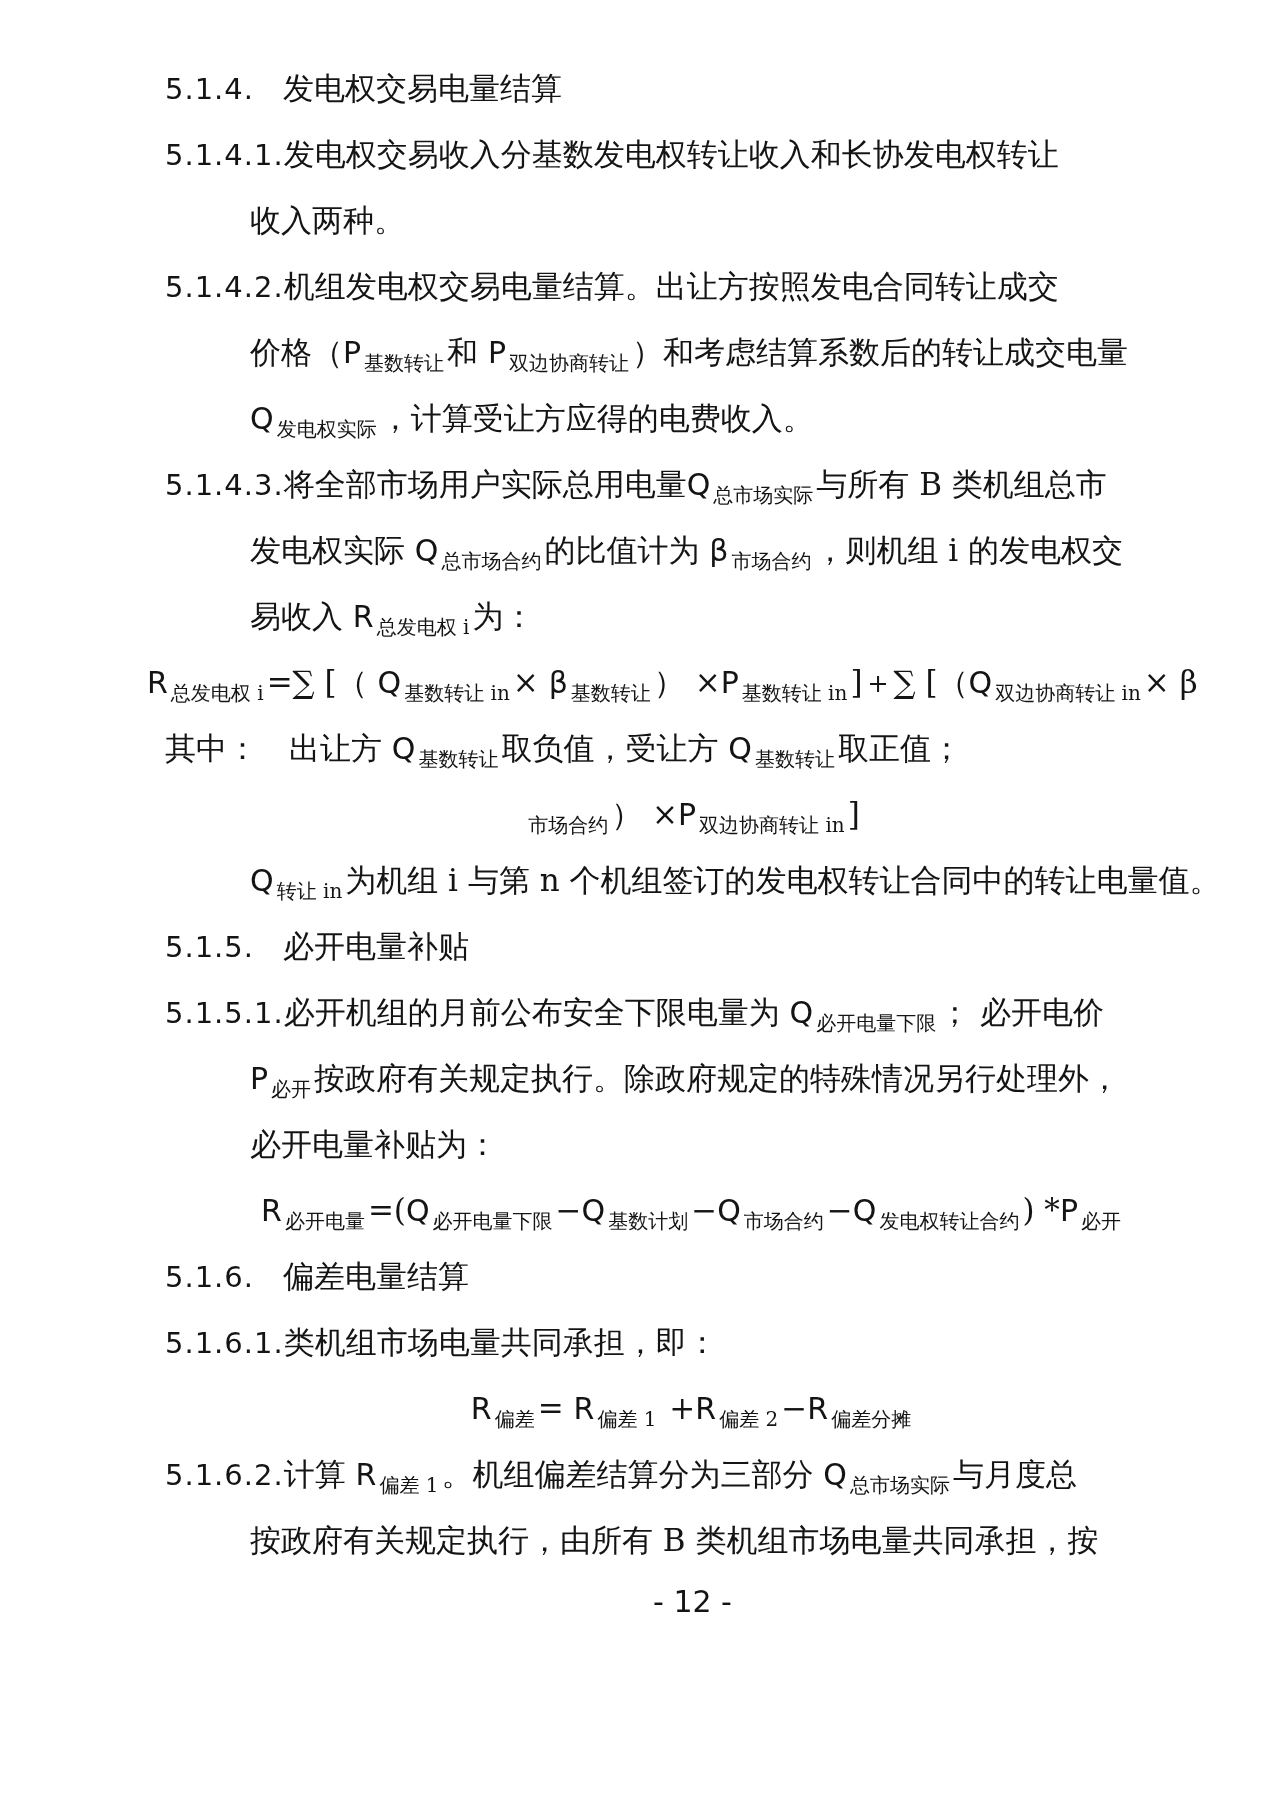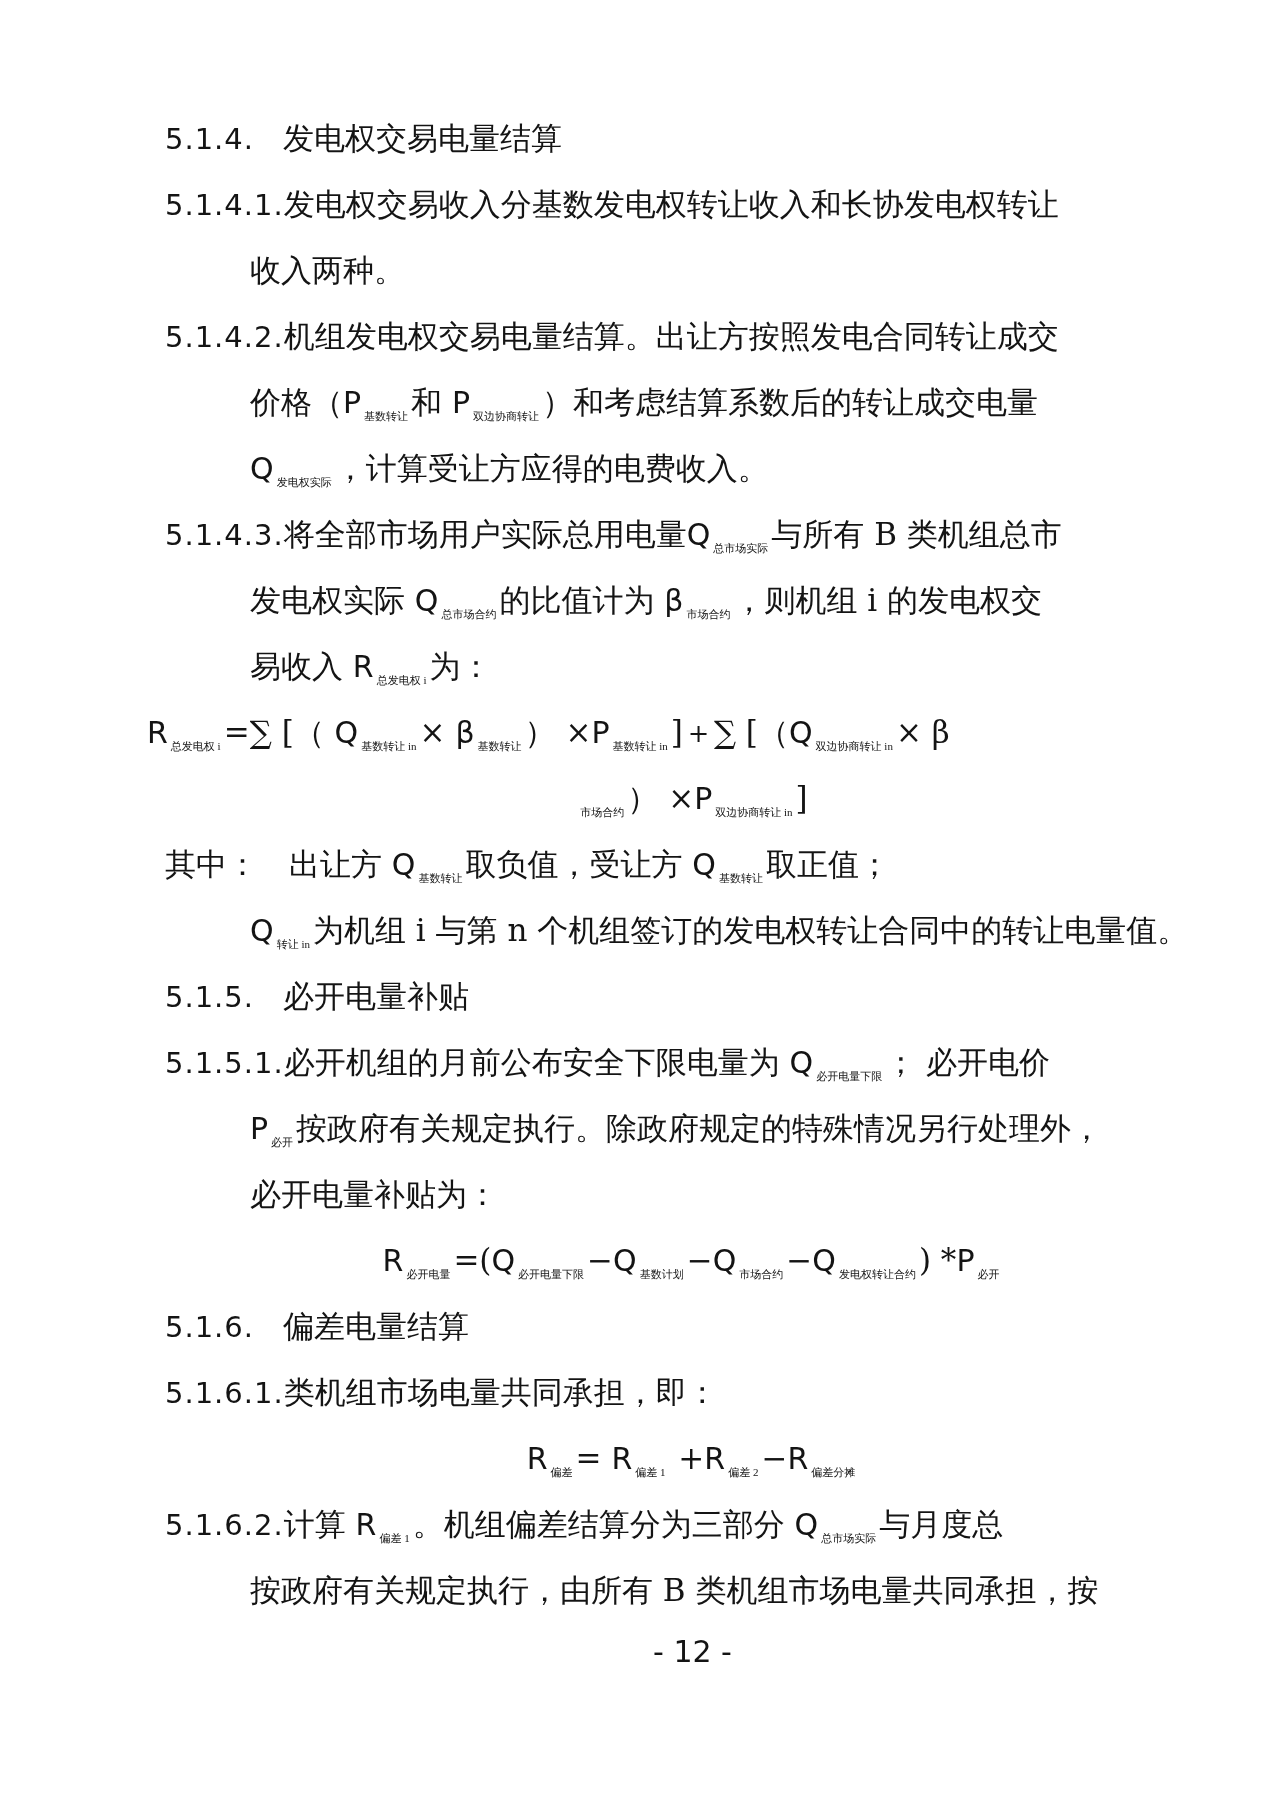--- a/index.html
+++ b/index.html
@@ -5,45 +5,44 @@
   html, body { margin: 0; padding: 0; }
   body {
     width: 1280px;
     height: 1809px;
     background: #ffffff;
     color: #141414;
     font-family: "DejaVu Serif", "Liberation Serif", serif;
     overflow: hidden;
   }
   .doc {
-    padding: 116px 60px 0 165px;
+    padding: 66px 60px 0 165px;
   }
   .line {
     font-size: 31px;
     line-height: 44px;
     height: 44px;
     margin-bottom: 22px;
     white-space: nowrap;
   }
   .num {
     display: inline-block;
     min-width: 118px;
     font-family: "DejaVu Sans", "Liberation Sans", sans-serif;
     font-size: 29px;
     letter-spacing: 1px;
   }
   .segs .base {
     font-family: "DejaVu Sans", "Liberation Sans", sans-serif;
     font-size: 30px;
   }
   .segs .sub {
-    font-size: 11px;
+    font-size: 20px;
     vertical-align: -7px;
     padding: 0 3px;
-    font-family: Liberation Serif, serif;
   }
   .cont { margin-left: 85px; }
   .formula { margin-left: -18px; }
   .center { text-align: center; }
   .footer {
     margin-top: 12px;
     text-align: center;
     font-size: 30px;
     font-family: "DejaVu Sans", "Liberation Sans", sans-serif;
   }
@@ -86,26 +85,26 @@
   </div>
 
   <div class="line cont">
     <span class="segs"><span class="t">易收入 </span><span class="base">R</span><span class="sub">总发电权 i</span><span class="t">为：</span></span>
   </div>
 
   <div class="line formula">
     <span class="segs"><span class="base">R</span><span class="sub">总发电权 i</span><span class="t">=∑ [（ </span><span class="base">Q</span><span class="sub">基数转让 in</span><span class="t">× </span><span class="base">β</span><span class="sub">基数转让</span><span class="t">） ×</span><span class="base">P</span><span class="sub">基数转让 in</span><span class="t">]＋∑ [（</span><span class="base">Q</span><span class="sub">双边协商转让 in</span><span class="t">× β</span></span>
   </div>
 
+  <div class="line">
+    <span class="segs"><span class="t">其中：　出让方 </span><span class="base">Q</span><span class="sub">基数转让</span><span class="t">取负值，受让方 </span><span class="base">Q</span><span class="sub">基数转让</span><span class="t">取正值；</span></span>
+  </div>
+
   <div class="line center">
     <span class="segs"><span class="sub">市场合约</span><span class="t">） ×</span><span class="base">P</span><span class="sub">双边协商转让 in</span><span class="t">]</span></span>
-  </div>
-
-  <div class="line">
-    <span class="segs"><span class="t">其中：　出让方 </span><span class="base">Q</span><span class="sub">基数转让</span><span class="t">取负值，受让方 </span><span class="base">Q</span><span class="sub">基数转让</span><span class="t">取正值；</span></span>
   </div>
 
   <div class="line cont">
     <span class="segs"><span class="base">Q</span><span class="sub">转让 in</span><span class="t">为机组 i 与第 n 个机组签订的发电权转让合同中的转让电量值。</span></span>
   </div>
 
   <div class="line item">
     <span class="num">5.1.5.</span><span class="segs"><span class="t">必开电量补贴</span></span>
   </div>
 

